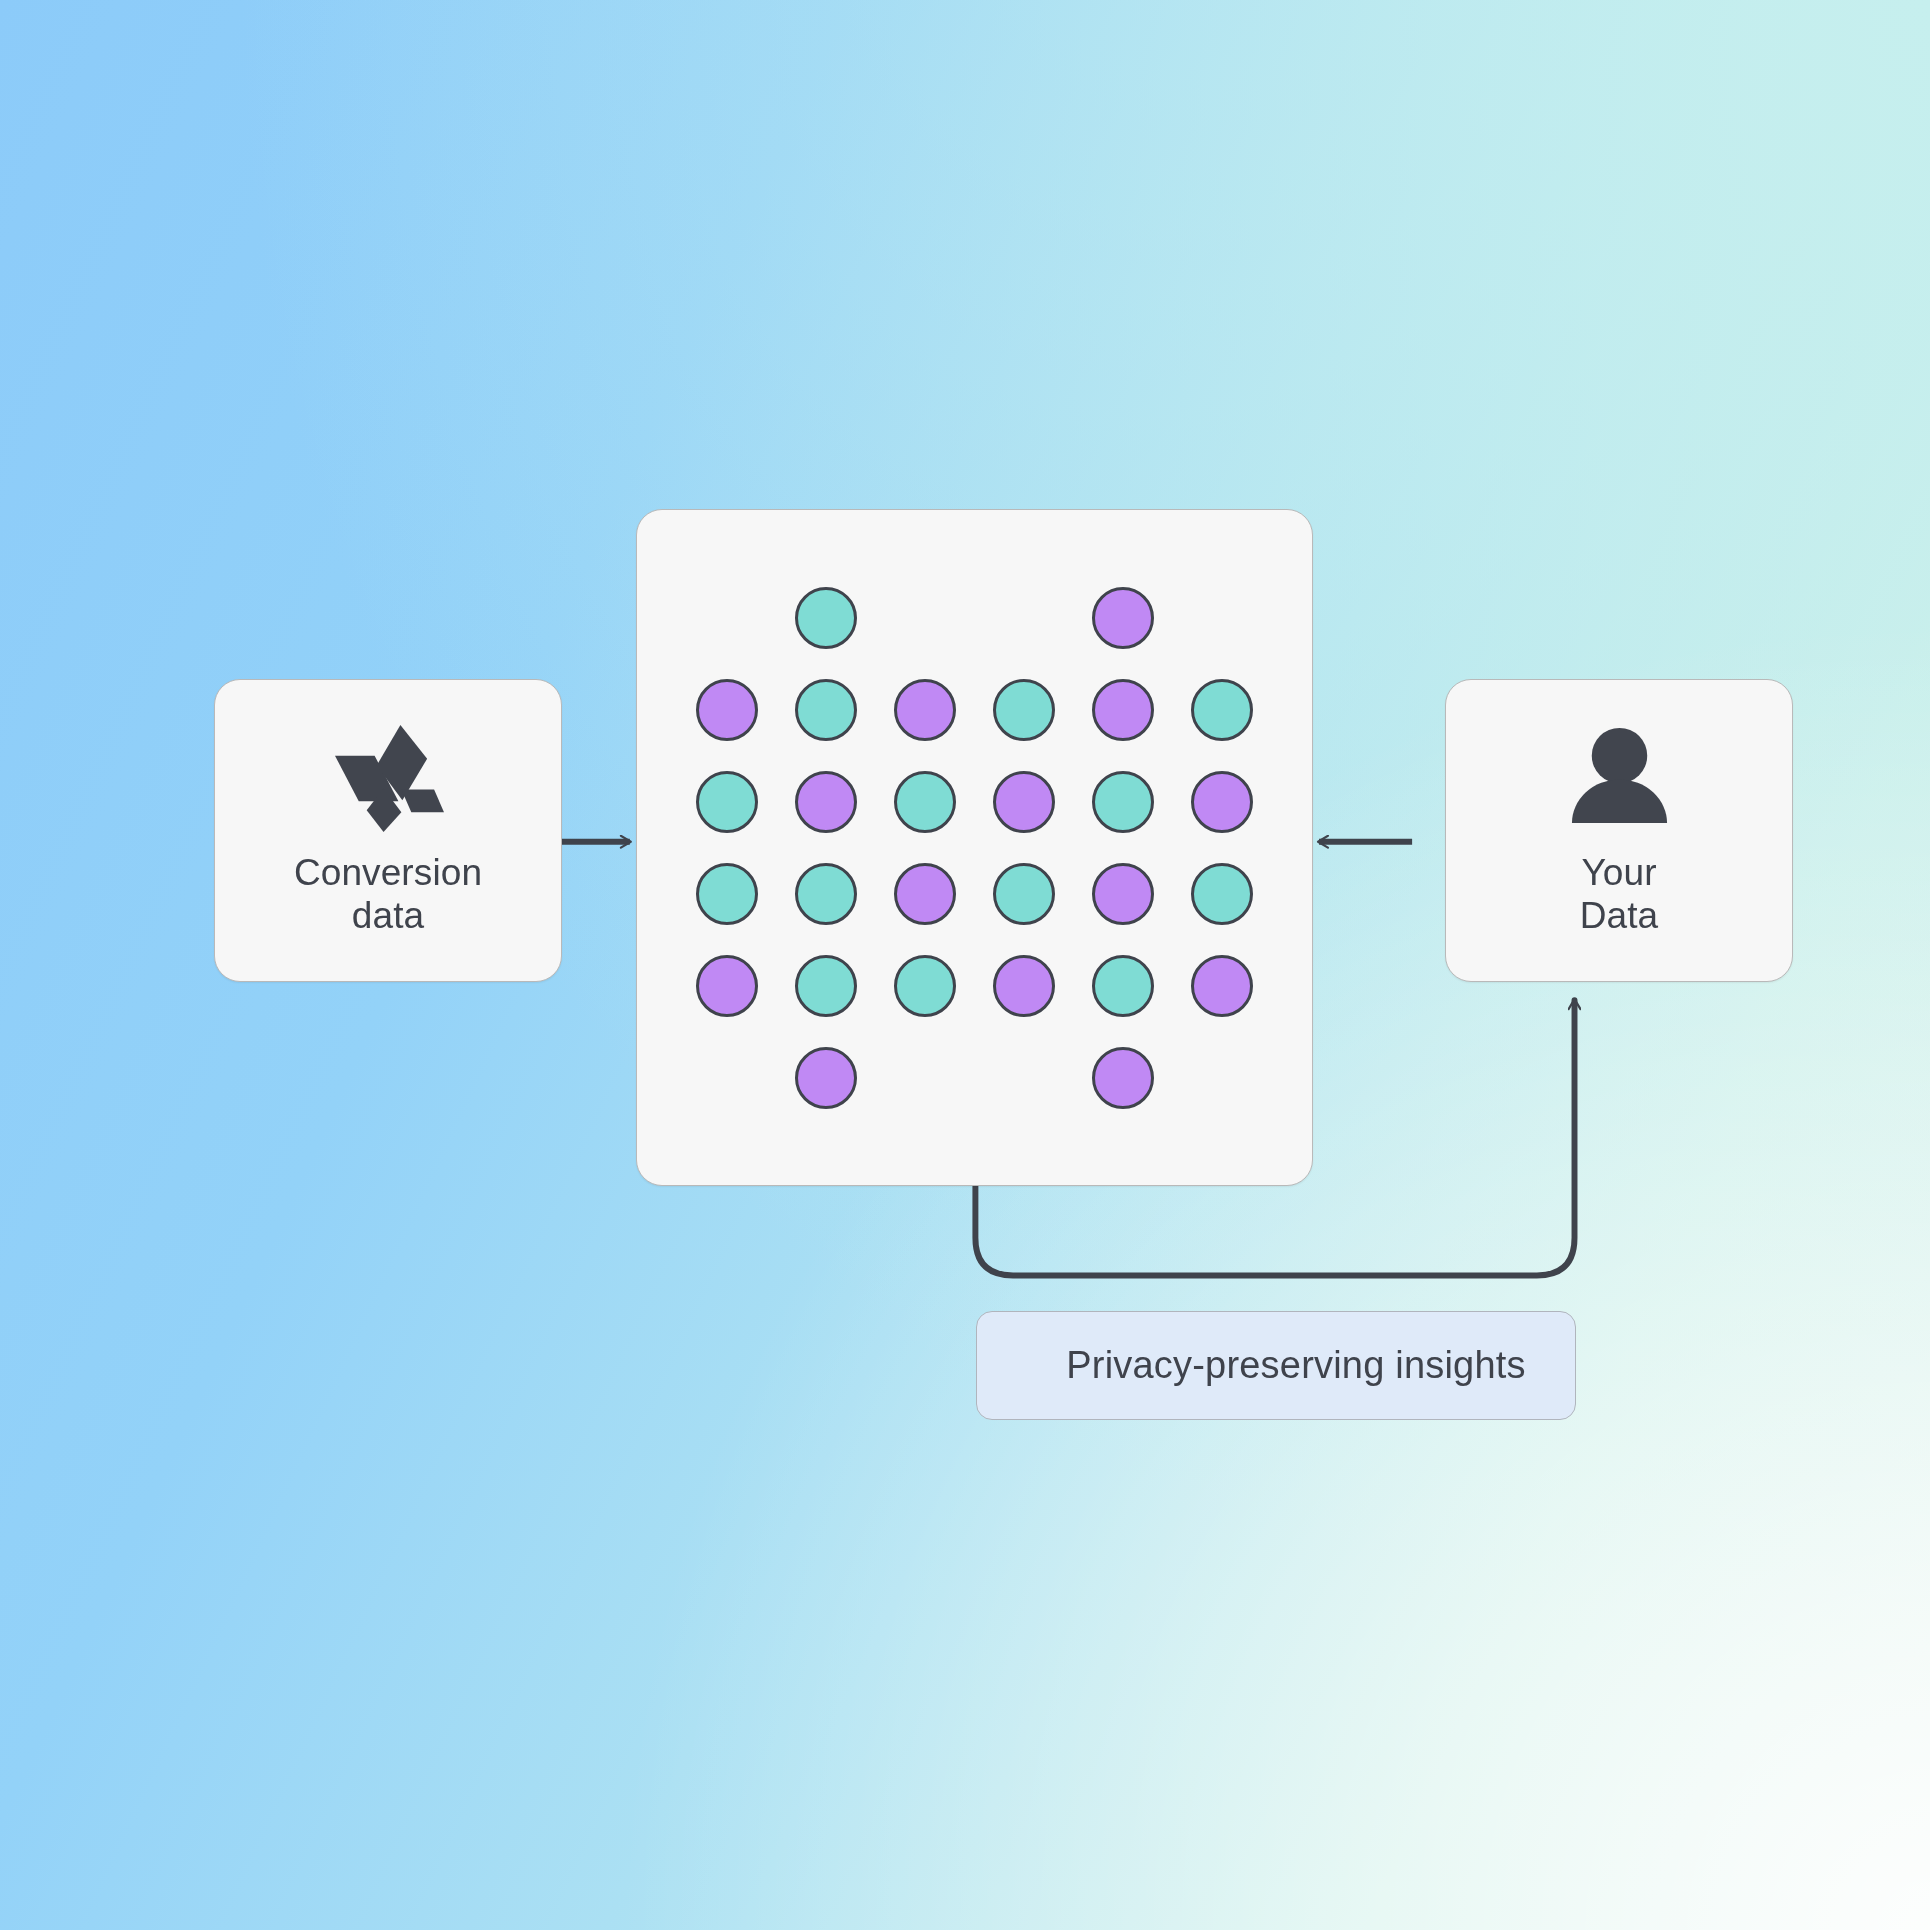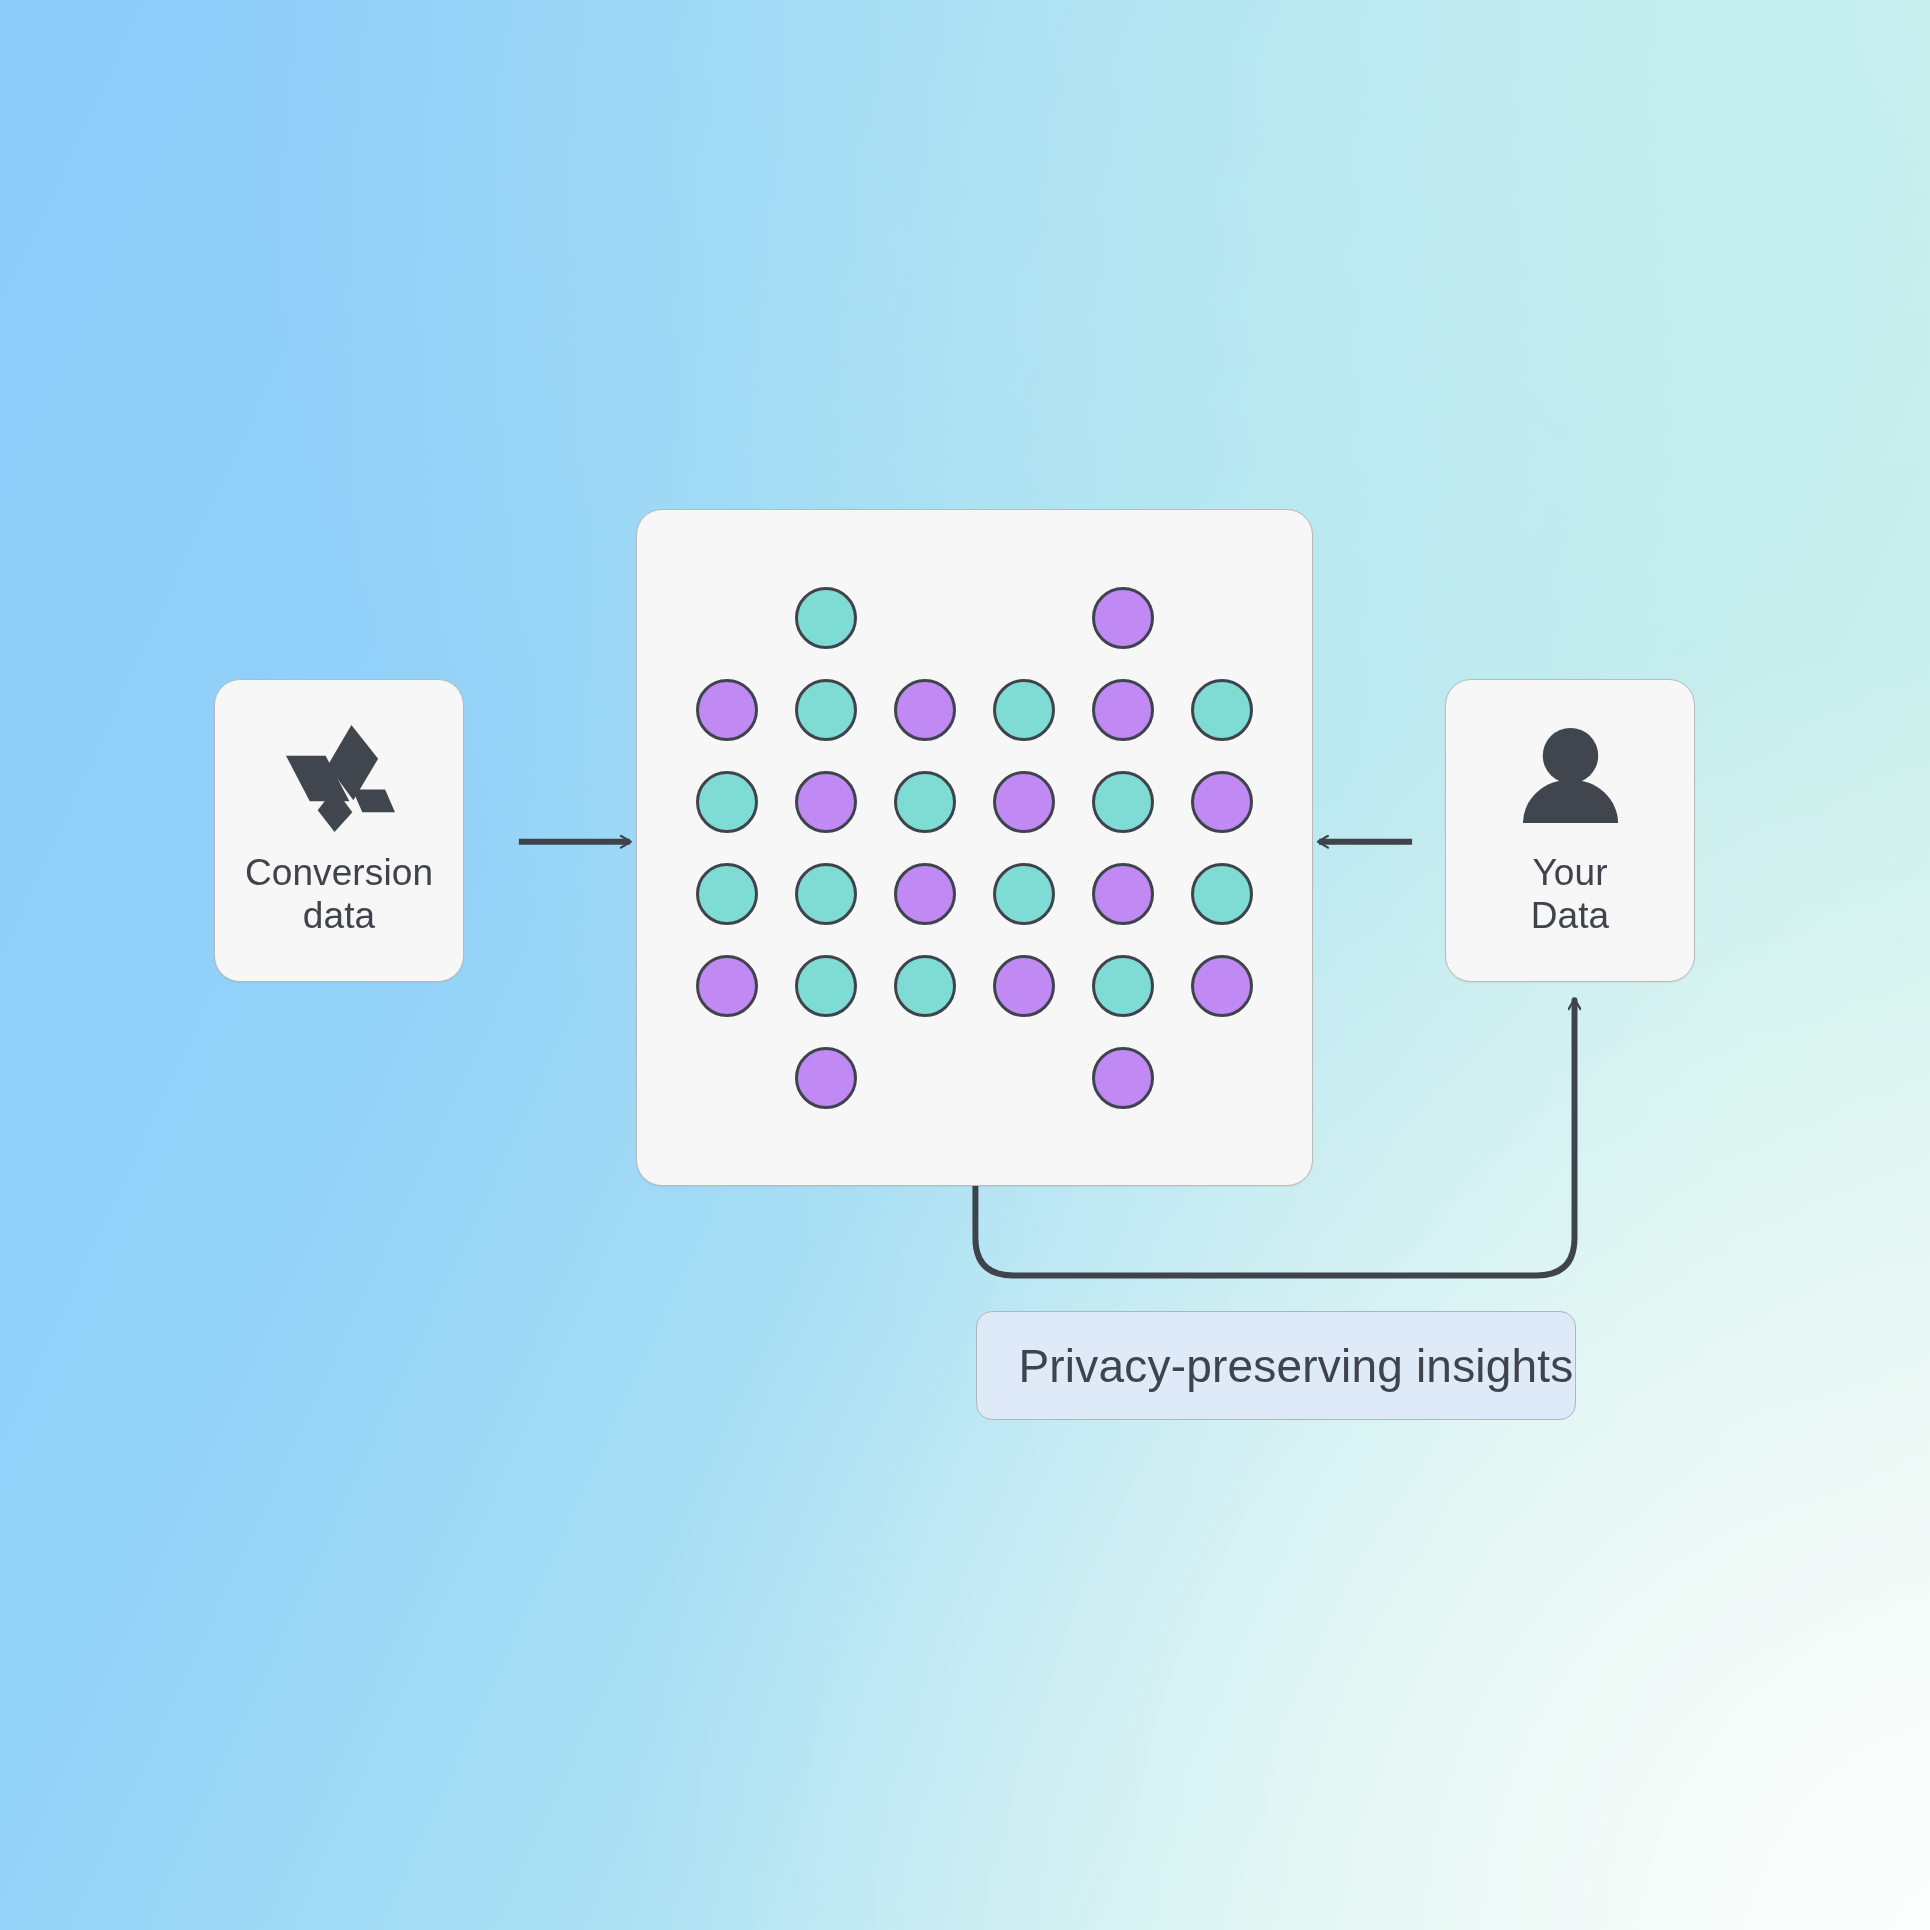--- a/index.html
+++ b/index.html
@@ -42,21 +42,21 @@
     box-sizing: border-box;
     z-index: 2;
     display: flex;
     flex-direction: column;
     align-items: center;
     justify-content: center;
     box-shadow: 0 1px 2px rgba(0,0,0,0.06);
   }
 
   .side-card {
-    width: 250px;
+    width: 348px;
     height: 303px;
     top: 679px;
   }
 
   #card-conversion { left: 214px; }
   #card-yourdata   { left: 1445px; }
 
   .card-icon {
     width: 123px;
     height: 109px;
@@ -124,21 +124,21 @@
     border: 1px solid #b0b5bd;
     border-radius: 16px;
     box-sizing: border-box;
     display: flex;
     align-items: center;
     justify-content: center;
     z-index: 2;
   }
 
   #insights-pill .pill-text {
-    font-size: 46px;
+    font-size: 38px;
     color: #3f434c;
     letter-spacing: 0.2px;
     margin-left: 40px;
   }
 </style>
 </head>
 <body>
 
 <div id="stage">
 

